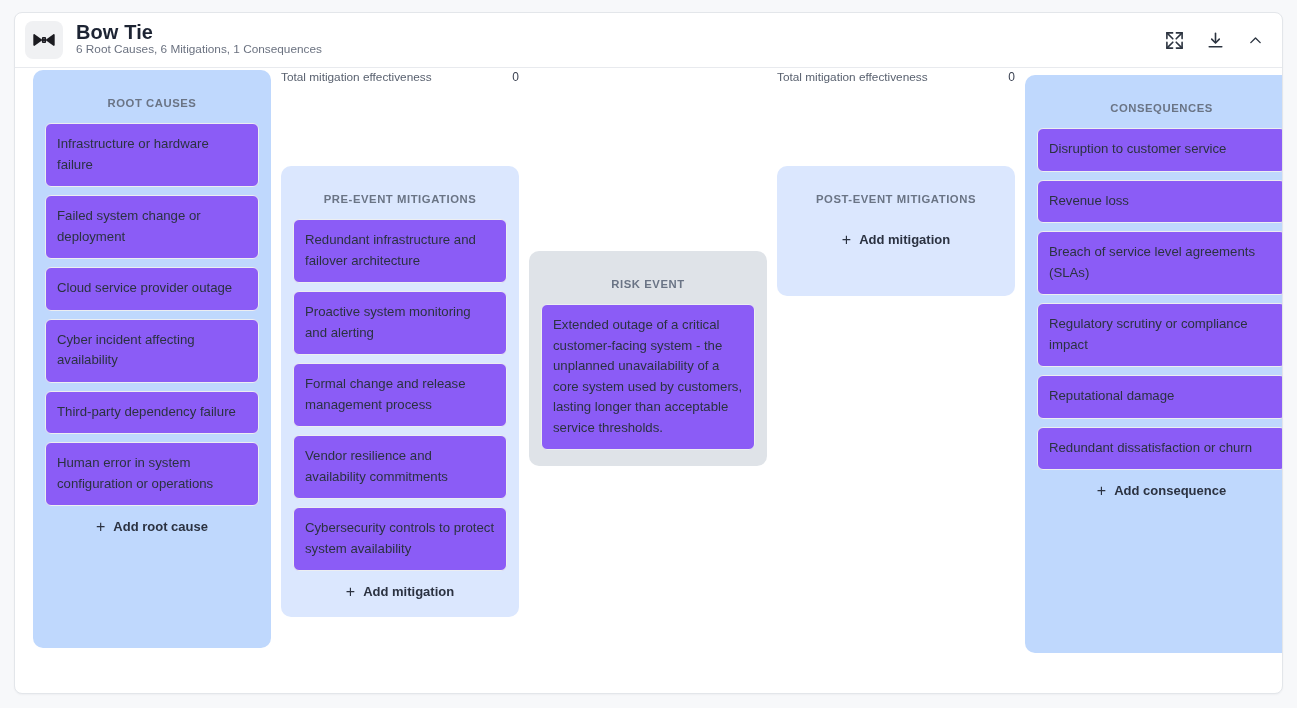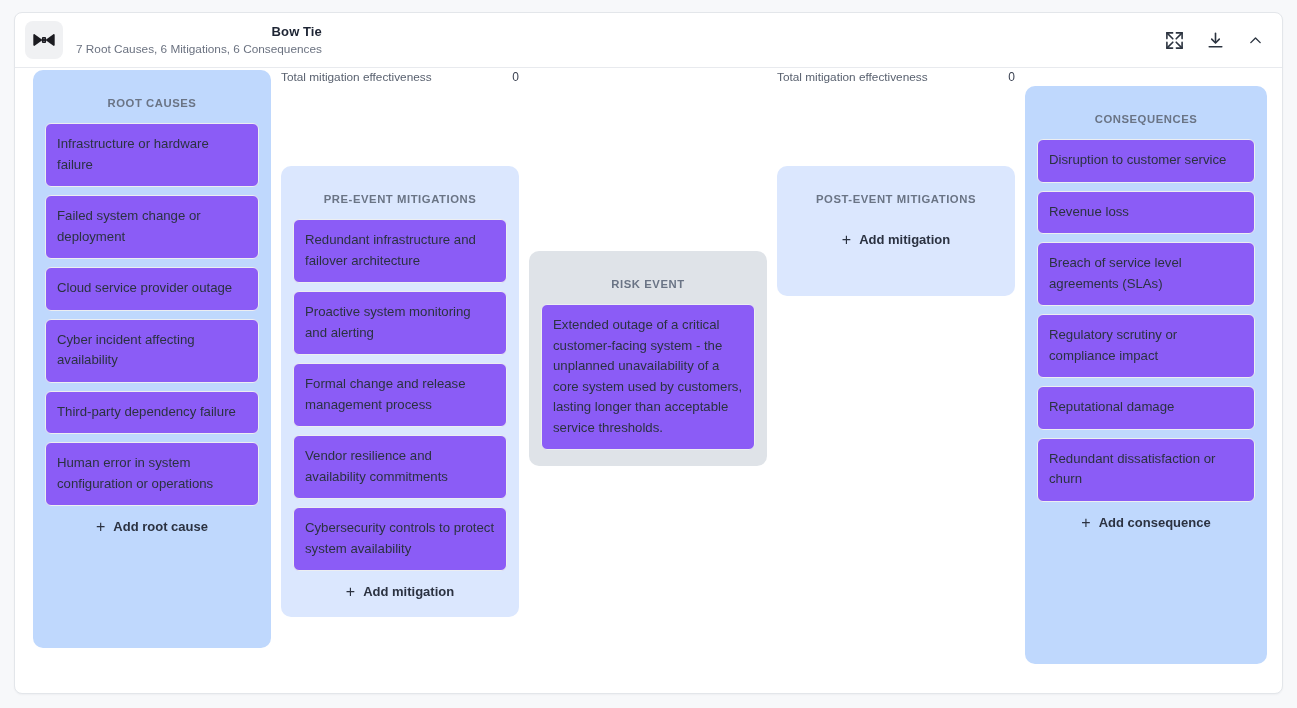--- a/index.html
+++ b/index.html
@@ -49,26 +49,25 @@
     display: flex;
     align-items: center;
     justify-content: center;
     flex: 0 0 38px;
     margin-right: 13px;
   }
   .logo-tile svg { display: block; }
 
   .header-titles { display: flex; flex-direction: column; justify-content: center; gap: 2px; }
   .header-title {
-    font-size: 13px;
+    font-size: 20px;
     font-weight: bold;
     color: #1d2433;
     letter-spacing: .1px;
     line-height: 16px;
-    text-align: right;
   }
   .header-sub {
     font-size: 11.8px;
     color: #6b7280;
     line-height: 14px;
   }
 
   .header-actions {
     margin-left: auto;
     display: flex;
@@ -161,21 +160,21 @@
     gap: 31px;
   }
   .eff-label { flex: 0 0 auto; }
   .eff-value { margin-left: auto; font-size: 12px; color: #3b4252; }
 
   
   #col-root-causes      { left: 18px;   top: 2px;   width: 238px; }
   #col-pre-mitigations  { left: 266px;  top: 2px;   width: 238px; }
   #col-risk-event       { left: 514px;  top: 2px;   width: 238px; }
   #col-post-mitigations { left: 762px;  top: 2px;   width: 238px; }
-  #col-consequences     { left: 1010px; top: 18px;   width: 242px; }
+  #col-consequences     { left: 1010px; top: 7px;   width: 273px; }
 
   #panel-root-causes   { min-height: 578px; }
   #panel-consequences  { min-height: 578px; }
 
   #panel-pre-mitigations  { margin-top: 80px; }
   #panel-post-mitigations { margin-top: 80px; min-height: 130px; }
   #panel-risk-event       { margin-top: 181px; }
 </style>
 </head>
 <body>
@@ -190,21 +189,21 @@
           <path d="M9.6 7 1.6 1.2C1.0 0.8 0.3 1.2 0.3 1.9v10.2c0 0.7 0.7 1.1 1.3 0.7L9.6 7z" fill="#1b1b20"></path>
           <path d="M12.4 7l8 5.8c0.6 0.4 1.3 0 1.3-0.7V1.9c0-0.7-0.7-1.1-1.3-0.7L12.4 7z" fill="#1b1b20"></path>
           <rect x="8.9" y="3.9" width="4.2" height="6.2" rx="1.1" fill="#1b1b20"></rect>
           <circle cx="11" cy="5.6" r="0.55" fill="#8d8d96"></circle>
           <circle cx="11" cy="8.4" r="0.55" fill="#8d8d96"></circle>
         </svg>
       </div>
 
       <div class="header-titles">
         <div class="header-title">Bow Tie</div>
-        <div class="header-sub">7 Root Causes, 6 Mitigations, 6 Consequences</div>
+        <div class="header-sub">6 Root Causes, 6 Mitigations, 1 Consequences</div>
       </div>
 
       <div class="header-actions">
         <button class="hdr-btn" title="Expand">
           <svg width="19" height="19" viewBox="0 0 20 20" fill="none" stroke="#2c3440" stroke-width="1.7" stroke-linecap="round" stroke-linejoin="round">
             <path d="M8 2H2v6"></path>
               <path d="M2 2l6.2 6.2"></path>
             <path d="M12 2h6v6"></path>
               <path d="M18 2l-6.2 6.2"></path>
             <path d="M8 18H2v-6"></path>

